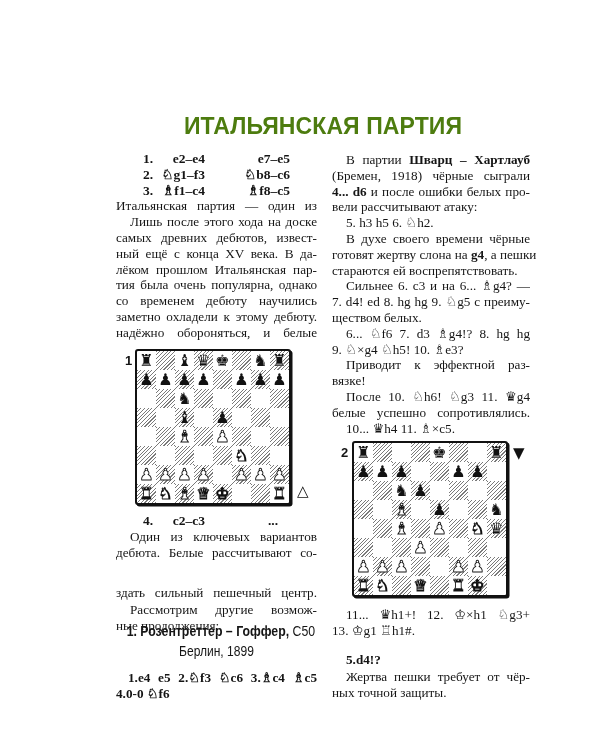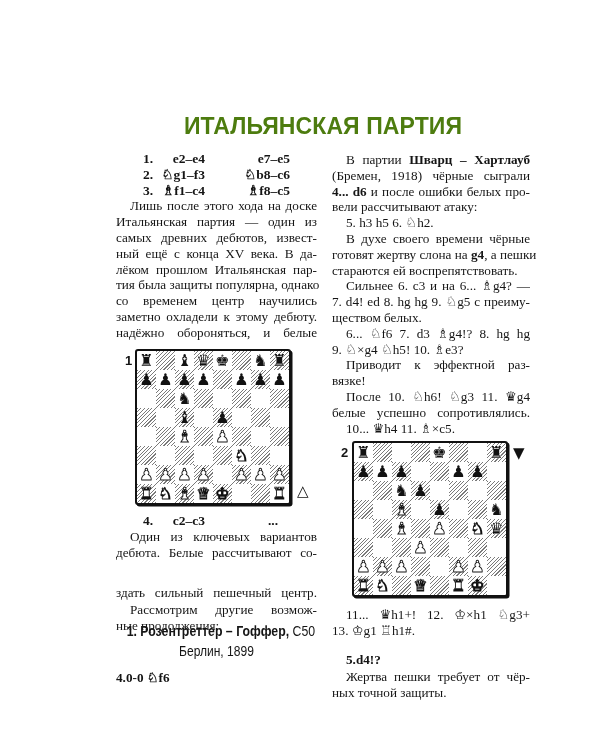--- a/index.html
+++ b/index.html
@@ -77,27 +77,27 @@
   <div class="mv">
     <span class="num">2.</span>
     <span class="wm">♘g1–f3</span>
     <span class="bm">♘b8–c6</span>
   </div>
   <div class="mv">
     <span class="num">3.</span>
     <span class="wm">♗f1–c4</span>
     <span class="bm">♗f8–c5</span>
   </div>
+  <div class="ln j">Итальянская партия — один из</div>
   <div class="ln j ind">Лишь после этого хода на доске</div>
-  <div class="ln j">Итальянская партия — один из</div>
   <div class="ln j">самых древних дебютов, извест-</div>
   <div class="ln j">ный ещё с конца XV века. В да-</div>
   <div class="ln j">лёком прошлом Итальянская пар-</div>
-  <div class="ln j">тия была защиты популярна, однако</div>
-  <div class="ln j">со временем центр научились</div>
+  <div class="ln j">тия была очень популярна, однако</div>
+  <div class="ln j">со временем дебюту научились</div>
   <div class="ln j">заметно охладели к этому дебюту.</div>
   <div class="ln j">надёжно обороняться, и белые</div>
 </div>
 
 <div class="dlabel" style="left:125px; top:354px;">1</div>
 <div class="board" style="left:135px; top:349px;">
     <div class="sq light"><span class="pc blackpc">♜</span></div>
     <div class="sq dark"></div>
     <div class="sq light"><span class="pc blackpc">♝</span></div>
     <div class="sq dark"><span class="pc blackpc">♛</span></div>
@@ -181,20 +181,21 @@
   <span class="inner">
     <span class="pl">1.</span>
     <span class="pl">Розентреттер – Гоффер,</span>
     <span>C50</span>
   </span>
 </div>
 <div class="gplace">
   <span class="inner">Берлин, 1899</span>
 </div>
 <div class="blk" style="left:116px; top:670px; width:201px;">
+  <div class="ln j b" style="padding-left:12px; height:15.5px; line-height:15.5px;">1.e4 e5 2.♘f3 ♘c6 3.♗c4 ♗c5</div>
   <div class="ln b" style="height:15.5px; line-height:15.5px;">4.0-0 ♘f6</div>
 </div>
 
 <div class="blk" style="left:332px; top:152px; width:198px;">
   <div class="ln j ind"><span>В партии </span><b>Шварц – Хартлауб</b></div>
   <div class="ln j">(Бремен, 1918) чёрные сыграли</div>
   <div class="ln j"><b>4... d6</b><span> и после ошибки белых про-</span></div>
   <div class="ln">вели рассчитывают атаку:</div>
 
   <div class="ln ind">5. h3 h5 6. ♘h2.</div>

